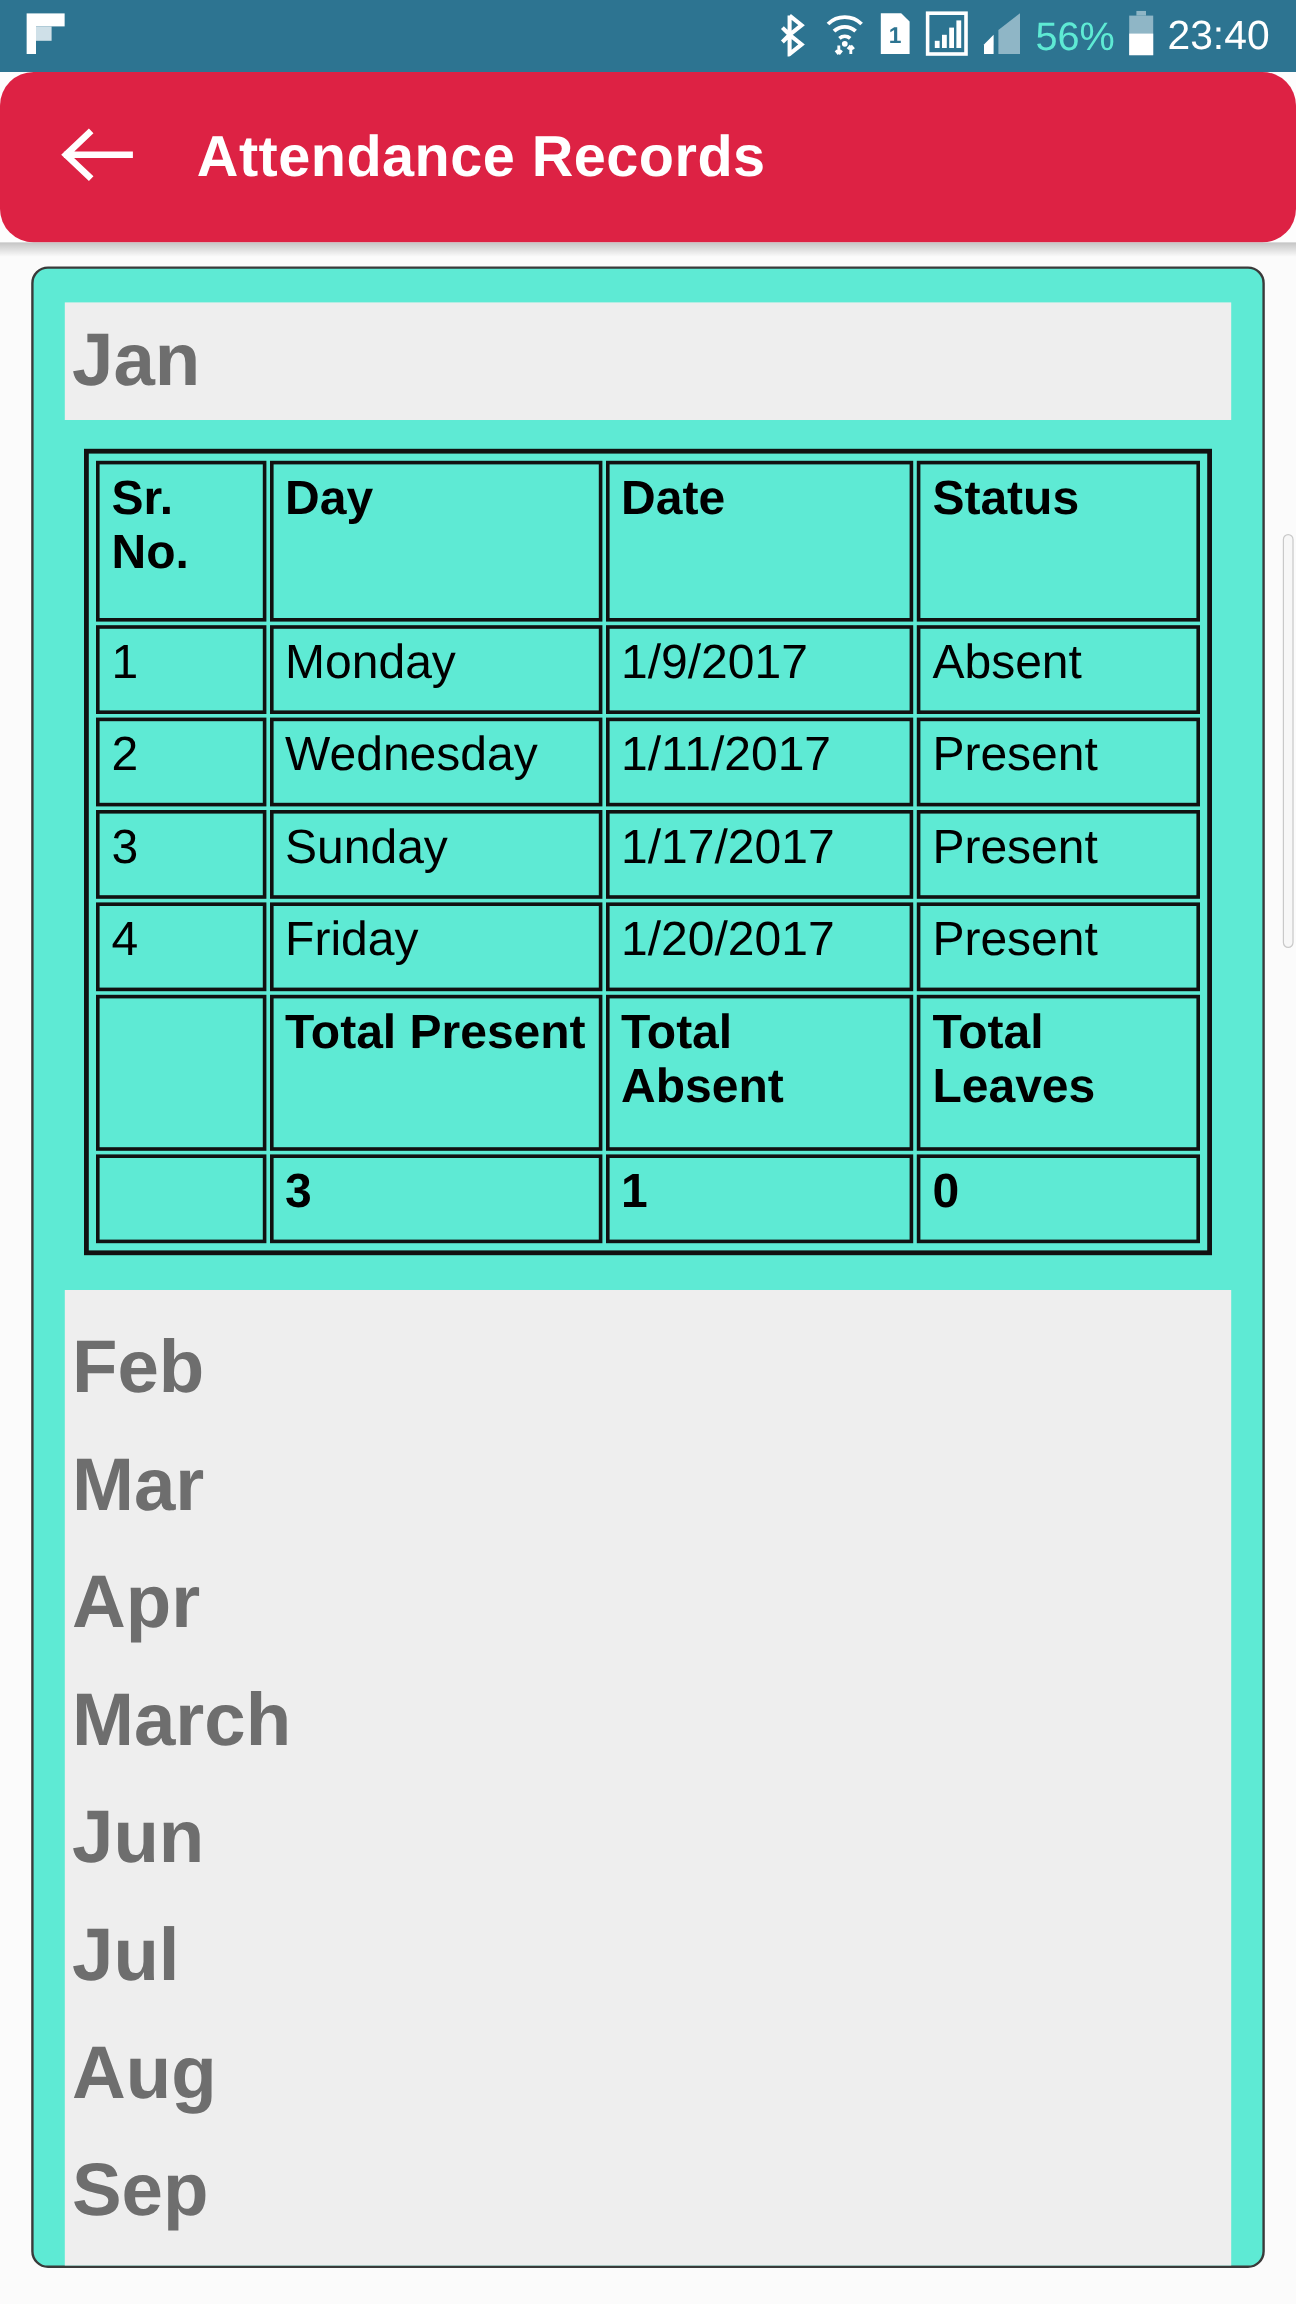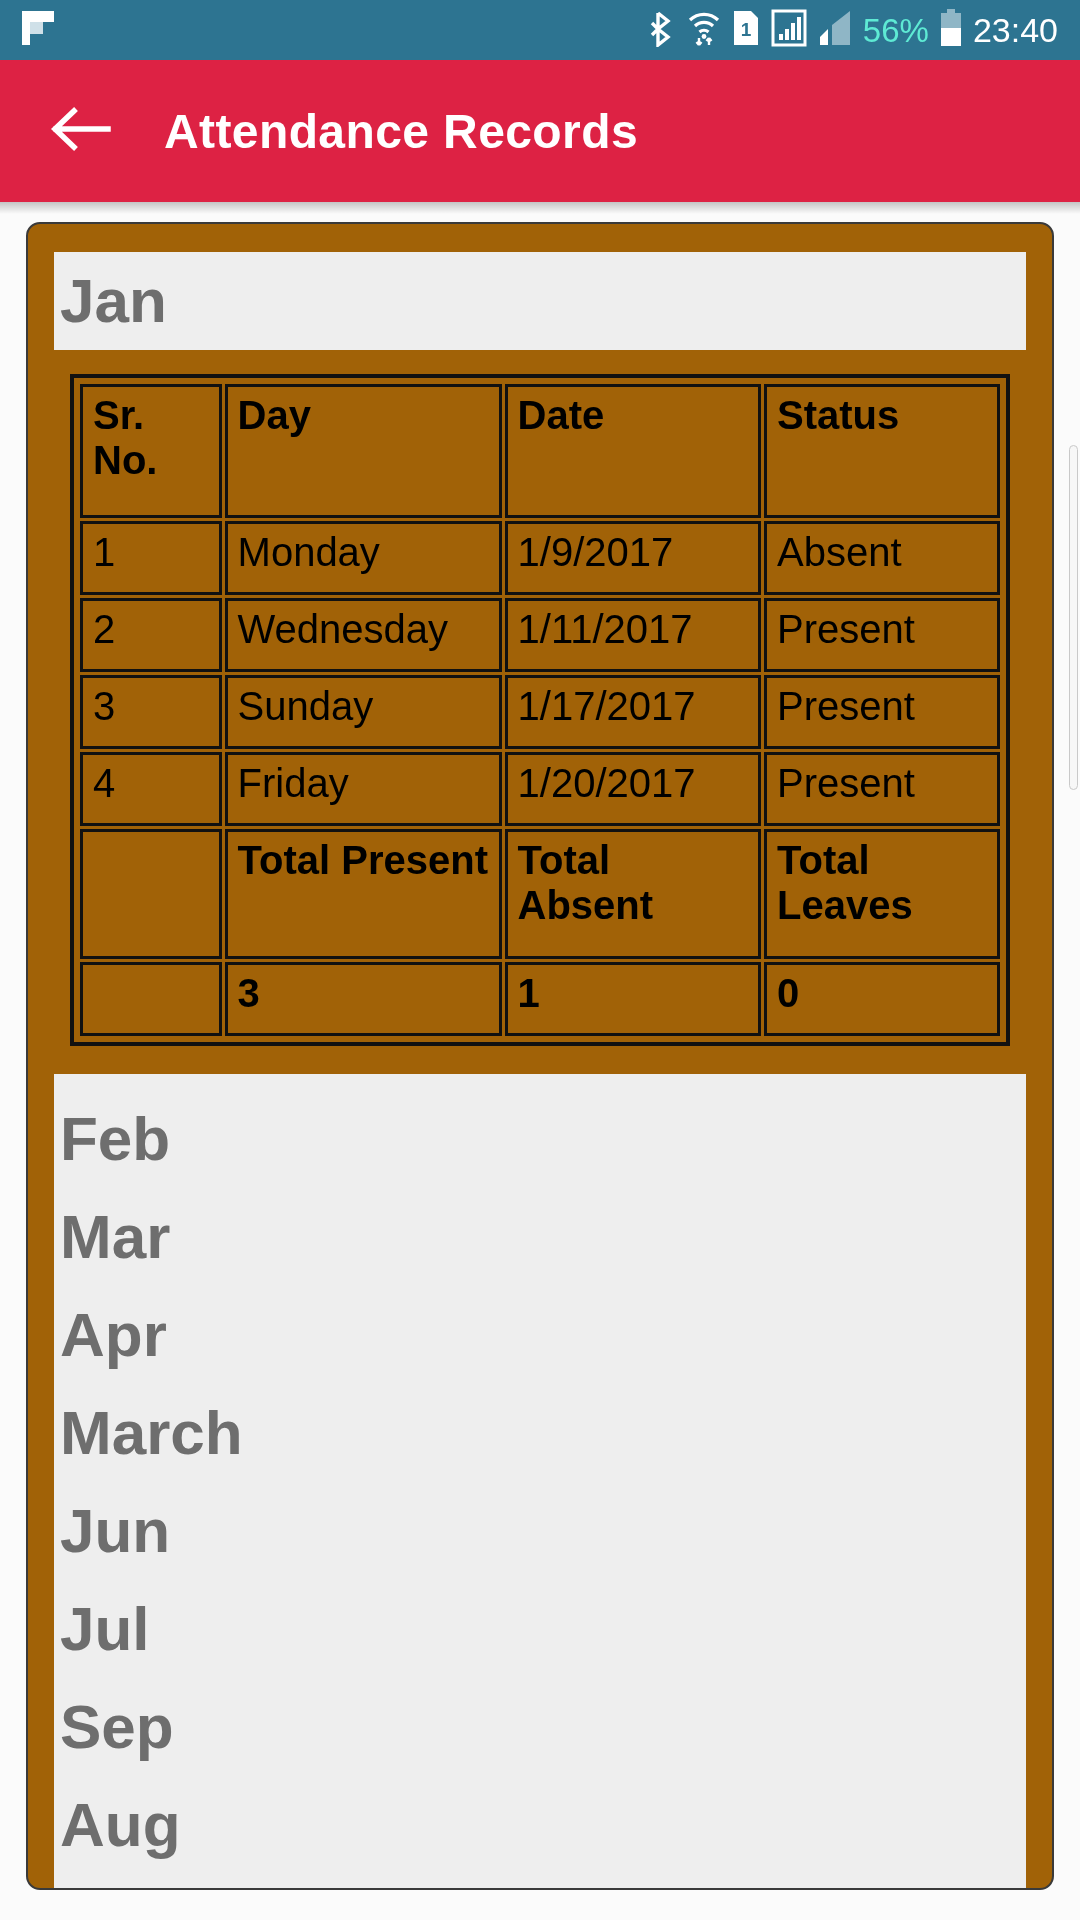--- a/index.html
+++ b/index.html
@@ -49,20 +49,21 @@
   
   .appbar {
     position: absolute;
     top: 60px; left: 0;
     width: 1080px;
     height: 142px;
     background: #dd2244;
     display: flex;
     align-items: center;
     padding-left: 48px;
+    border-radius: 28px;
   }
   .back-btn {
     width: 66px; height: 66px;
     display: flex; align-items: center; justify-content: center;
     cursor: pointer;
     flex: 0 0 auto;
   }
   .appbar-title {
     color: #ffffff;
     font-size: 48px;
@@ -87,21 +88,21 @@
     position: absolute;
     top: 202px; left: 0;
     width: 1080px;
     height: 1718px;
     background: #fbfbfb;
     padding: 20px 26px 26px 26px;
   }
   .card {
     width: 1028px;
     height: 1668px;
-    background: #a16207;
+    background: #5eead4;
     border: 2px solid #3a3a3a;
     border-radius: 14px;
     overflow: hidden;
     position: relative;
     padding: 28px 0 0 0;
   }
 
   
   .month-header {
     background: #eeeeee;
@@ -333,22 +334,22 @@
         </div>
       </div>
 
       <div class="month-list">
         <div class="mrow">Feb</div>
         <div class="mrow">Mar</div>
         <div class="mrow">Apr</div>
         <div class="mrow">March</div>
         <div class="mrow">Jun</div>
         <div class="mrow">Jul</div>
+        <div class="mrow">Aug</div>
         <div class="mrow">Sep</div>
-        <div class="mrow">Aug</div>
       </div>
 
     </div>
   </div>
 
   <div class="scrollbar-track">
     <div class="scrollbar-thumb"></div>
   </div>
 
 </div>

